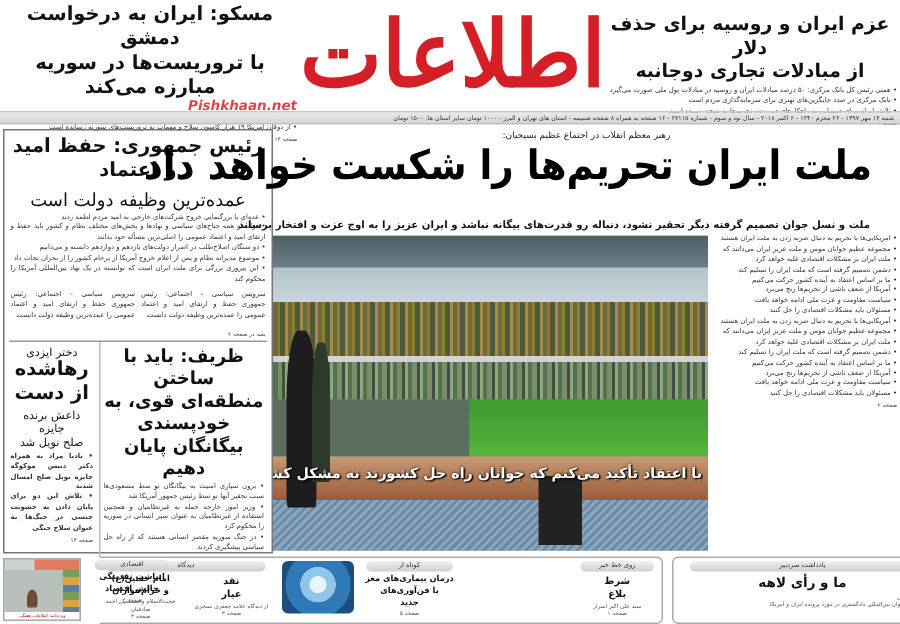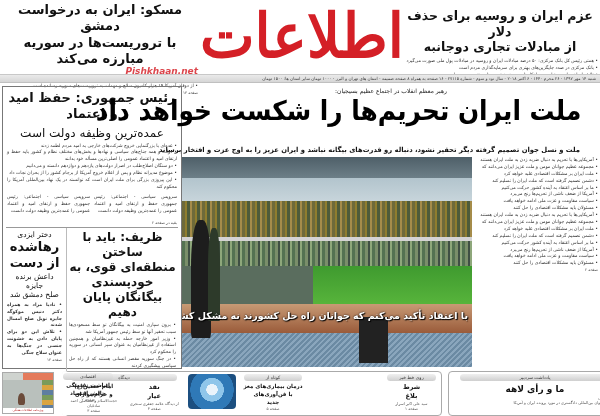--- a/index.html
+++ b/index.html
@@ -119,21 +119,21 @@
       <div class="hd-title">بیگانگان پایان دهیم</div>
       <div class="small bullet" style="margin-top:2px;">برون سپاری امنیت به بیگانگان تو سط مسعودی‌ها سبب تحقیر آنها تو سط رئیس جمهور آمریکا شد</div>
       <div class="small bullet">وزیر امور خارجه حمله به غیرنظامیان و همچنین استفاده از غیرنظامیان به عنوان سپر انسانی در سوریه را محکوم کرد</div>
       <div class="small bullet">در جنگ سوریه مقصر انسانی هستند که از راه حل سیاسی پیشگیری کردند</div>
       <div class="tiny">صفحه ۱۴</div>
     </div>
     <div id="ebadi" style="flex:1; padding:2px 1px 0;">
       <div class="hd-title" style="font-size:7.5px;font-weight:normal;">دختر ایزدی</div>
       <div class="hd-title" style="font-size:13px;font-weight:bold;">رهاشده از دست</div>
       <div class="hd-title" style="font-size:7.5px;font-weight:normal;">داعش برنده جایزه</div>
-      <div class="hd-title" style="font-size:7.5px;font-weight:normal;">صلح دمشق شد</div>
+      <div class="hd-title" style="font-size:7.5px;font-weight:normal;">صلح نوبل شد</div>
       <div class="small bullet" style="margin-top:2px;font-weight:bold;">نادیا مراد به همراه دکتر دنیس موکوگه جایزه نوبل صلح امسال شدند</div>
       <div class="small bullet" style="font-weight:bold;">تلاش این دو برای پایان دادن به خشونت جنسی در جنگ‌ها به عنوان سلاح جنگی</div>
       <div class="tiny">صفحه ۱۴</div>
     </div>
   </div>
 </div>
 
 <div id="kicker" class="abs">رهبر معظم انقلاب در اجتماع عظیم بسیجیان:</div>
 <div id="main-headline" class="abs">ملت ایران تحریم‌ها را شکست خواهد داد</div>
 <div id="subhead" class="abs">ملت و نسل جوان تصمیم گرفته دیگر تحقیر نشود، دنباله رو قدرت‌های بیگانه نباشد و ایران عزیز را به اوج عزت و افتخار برساند</div>

